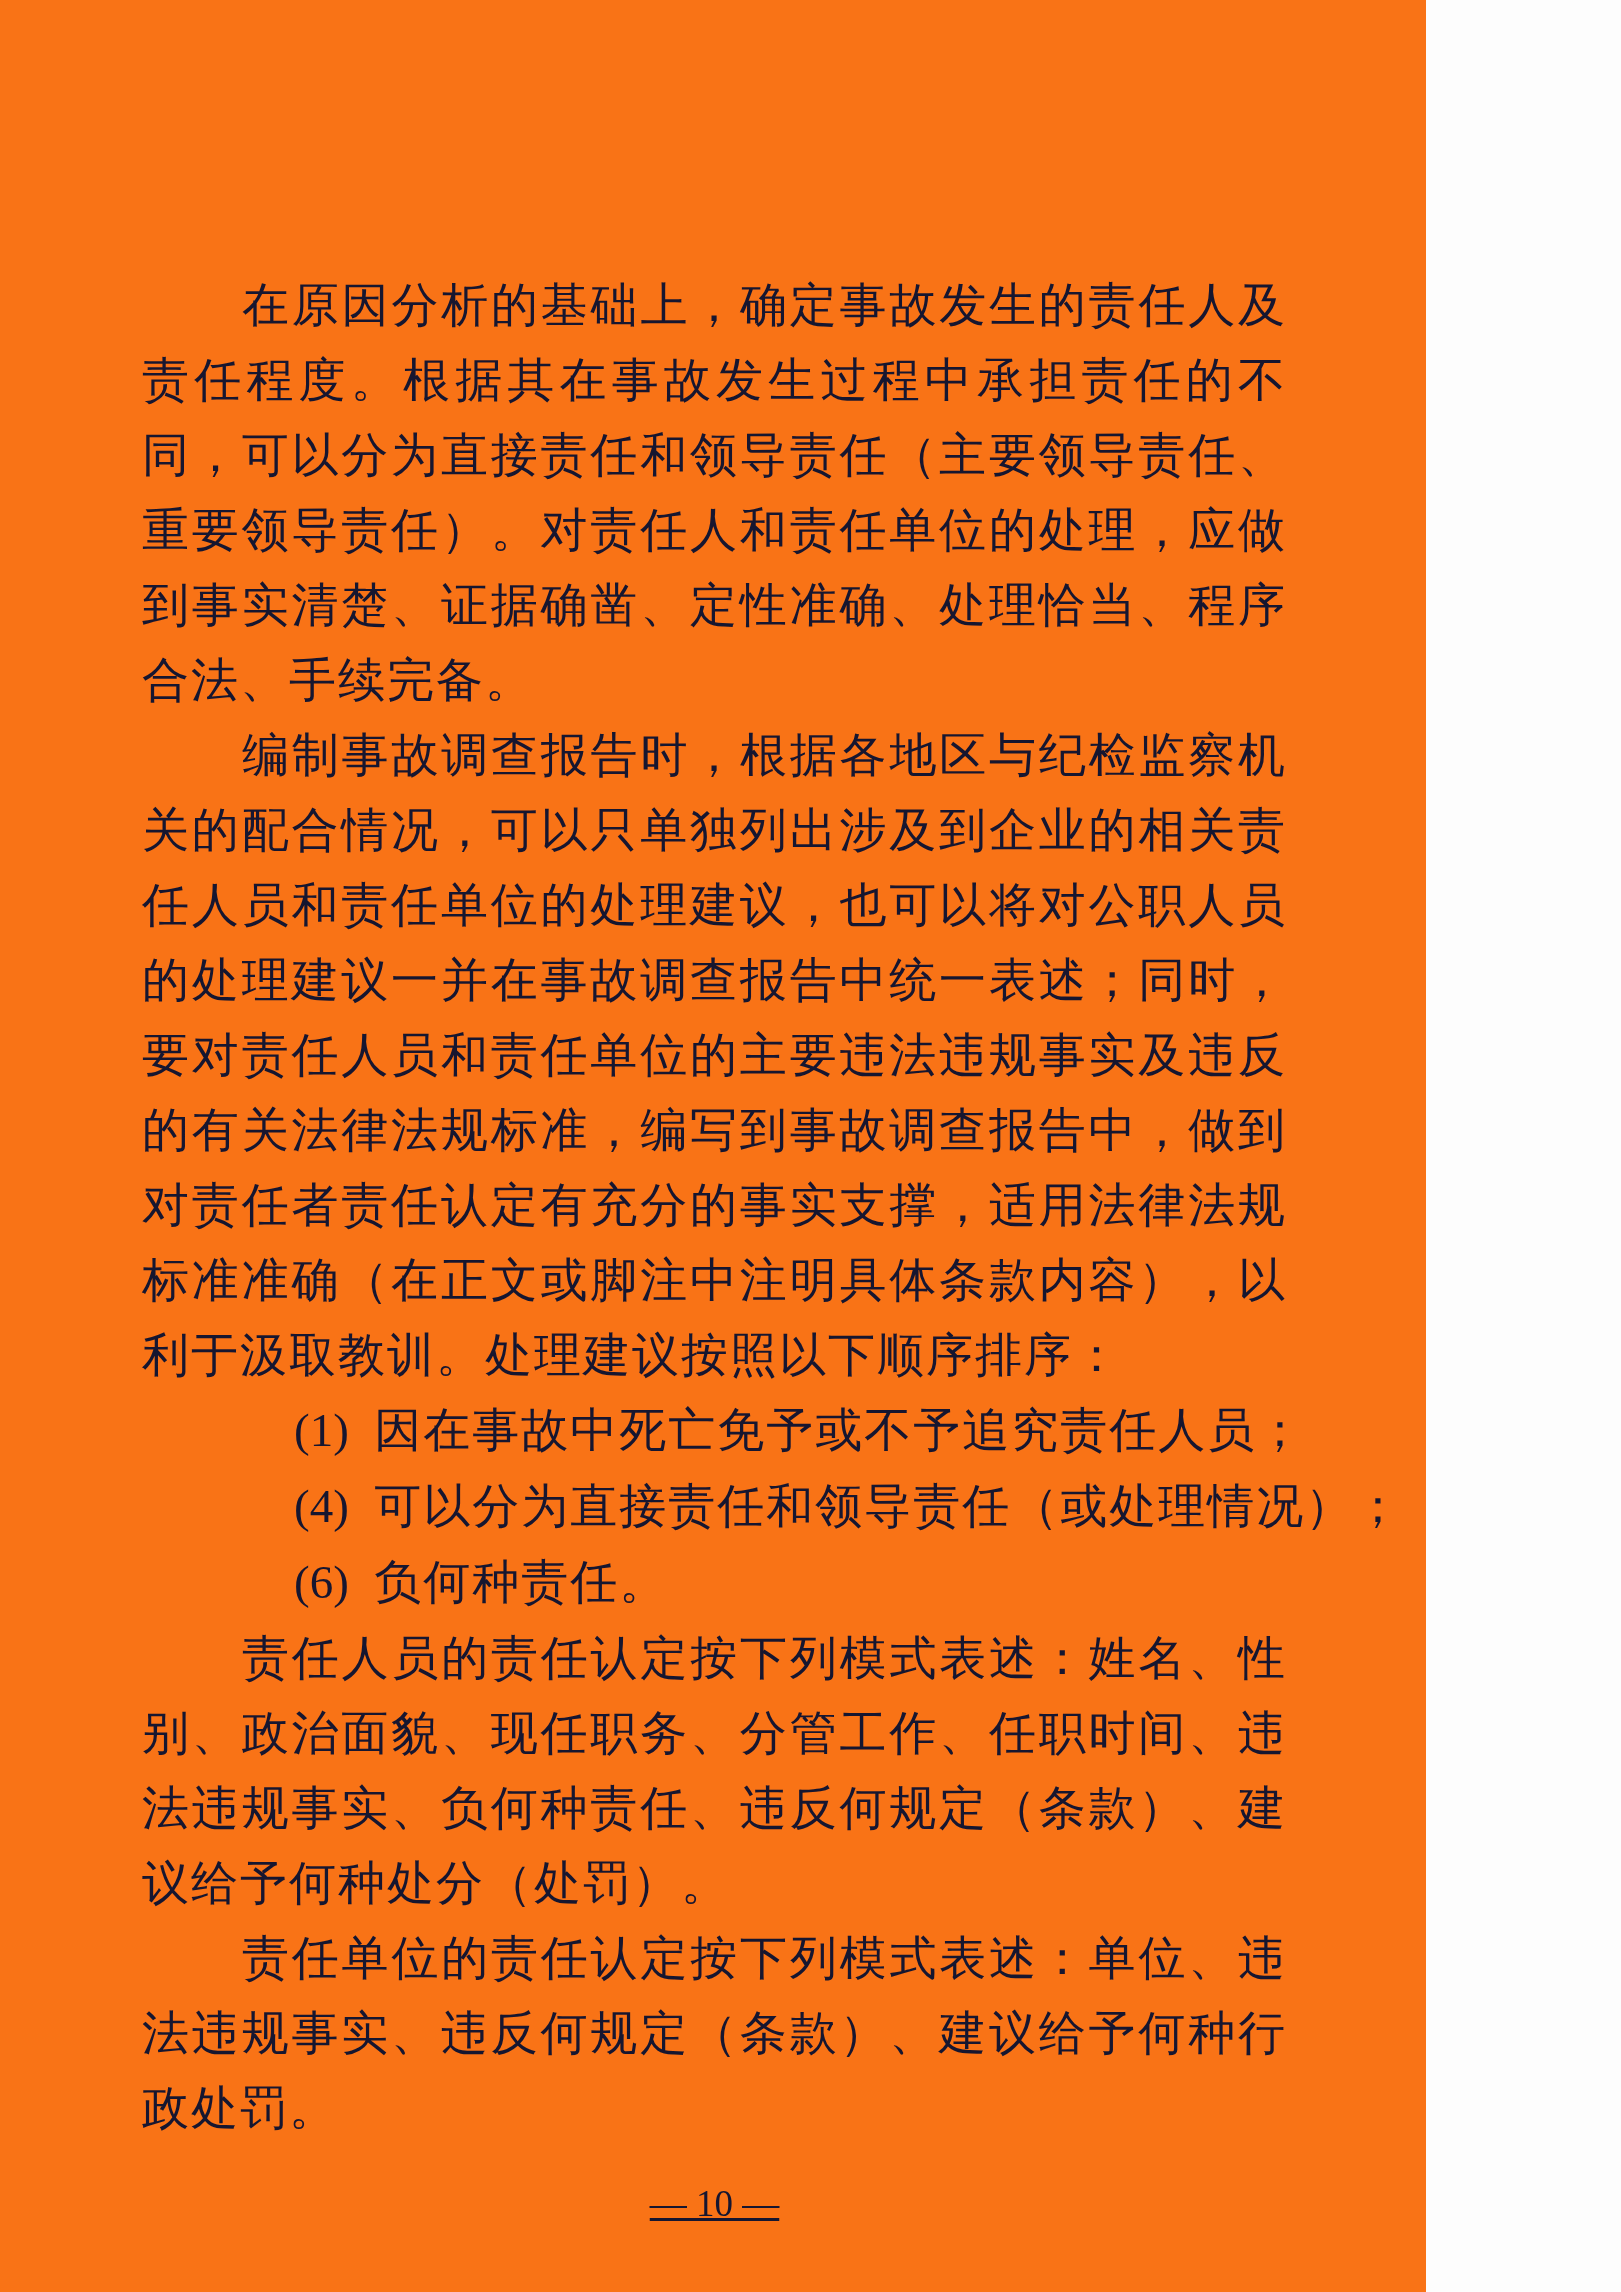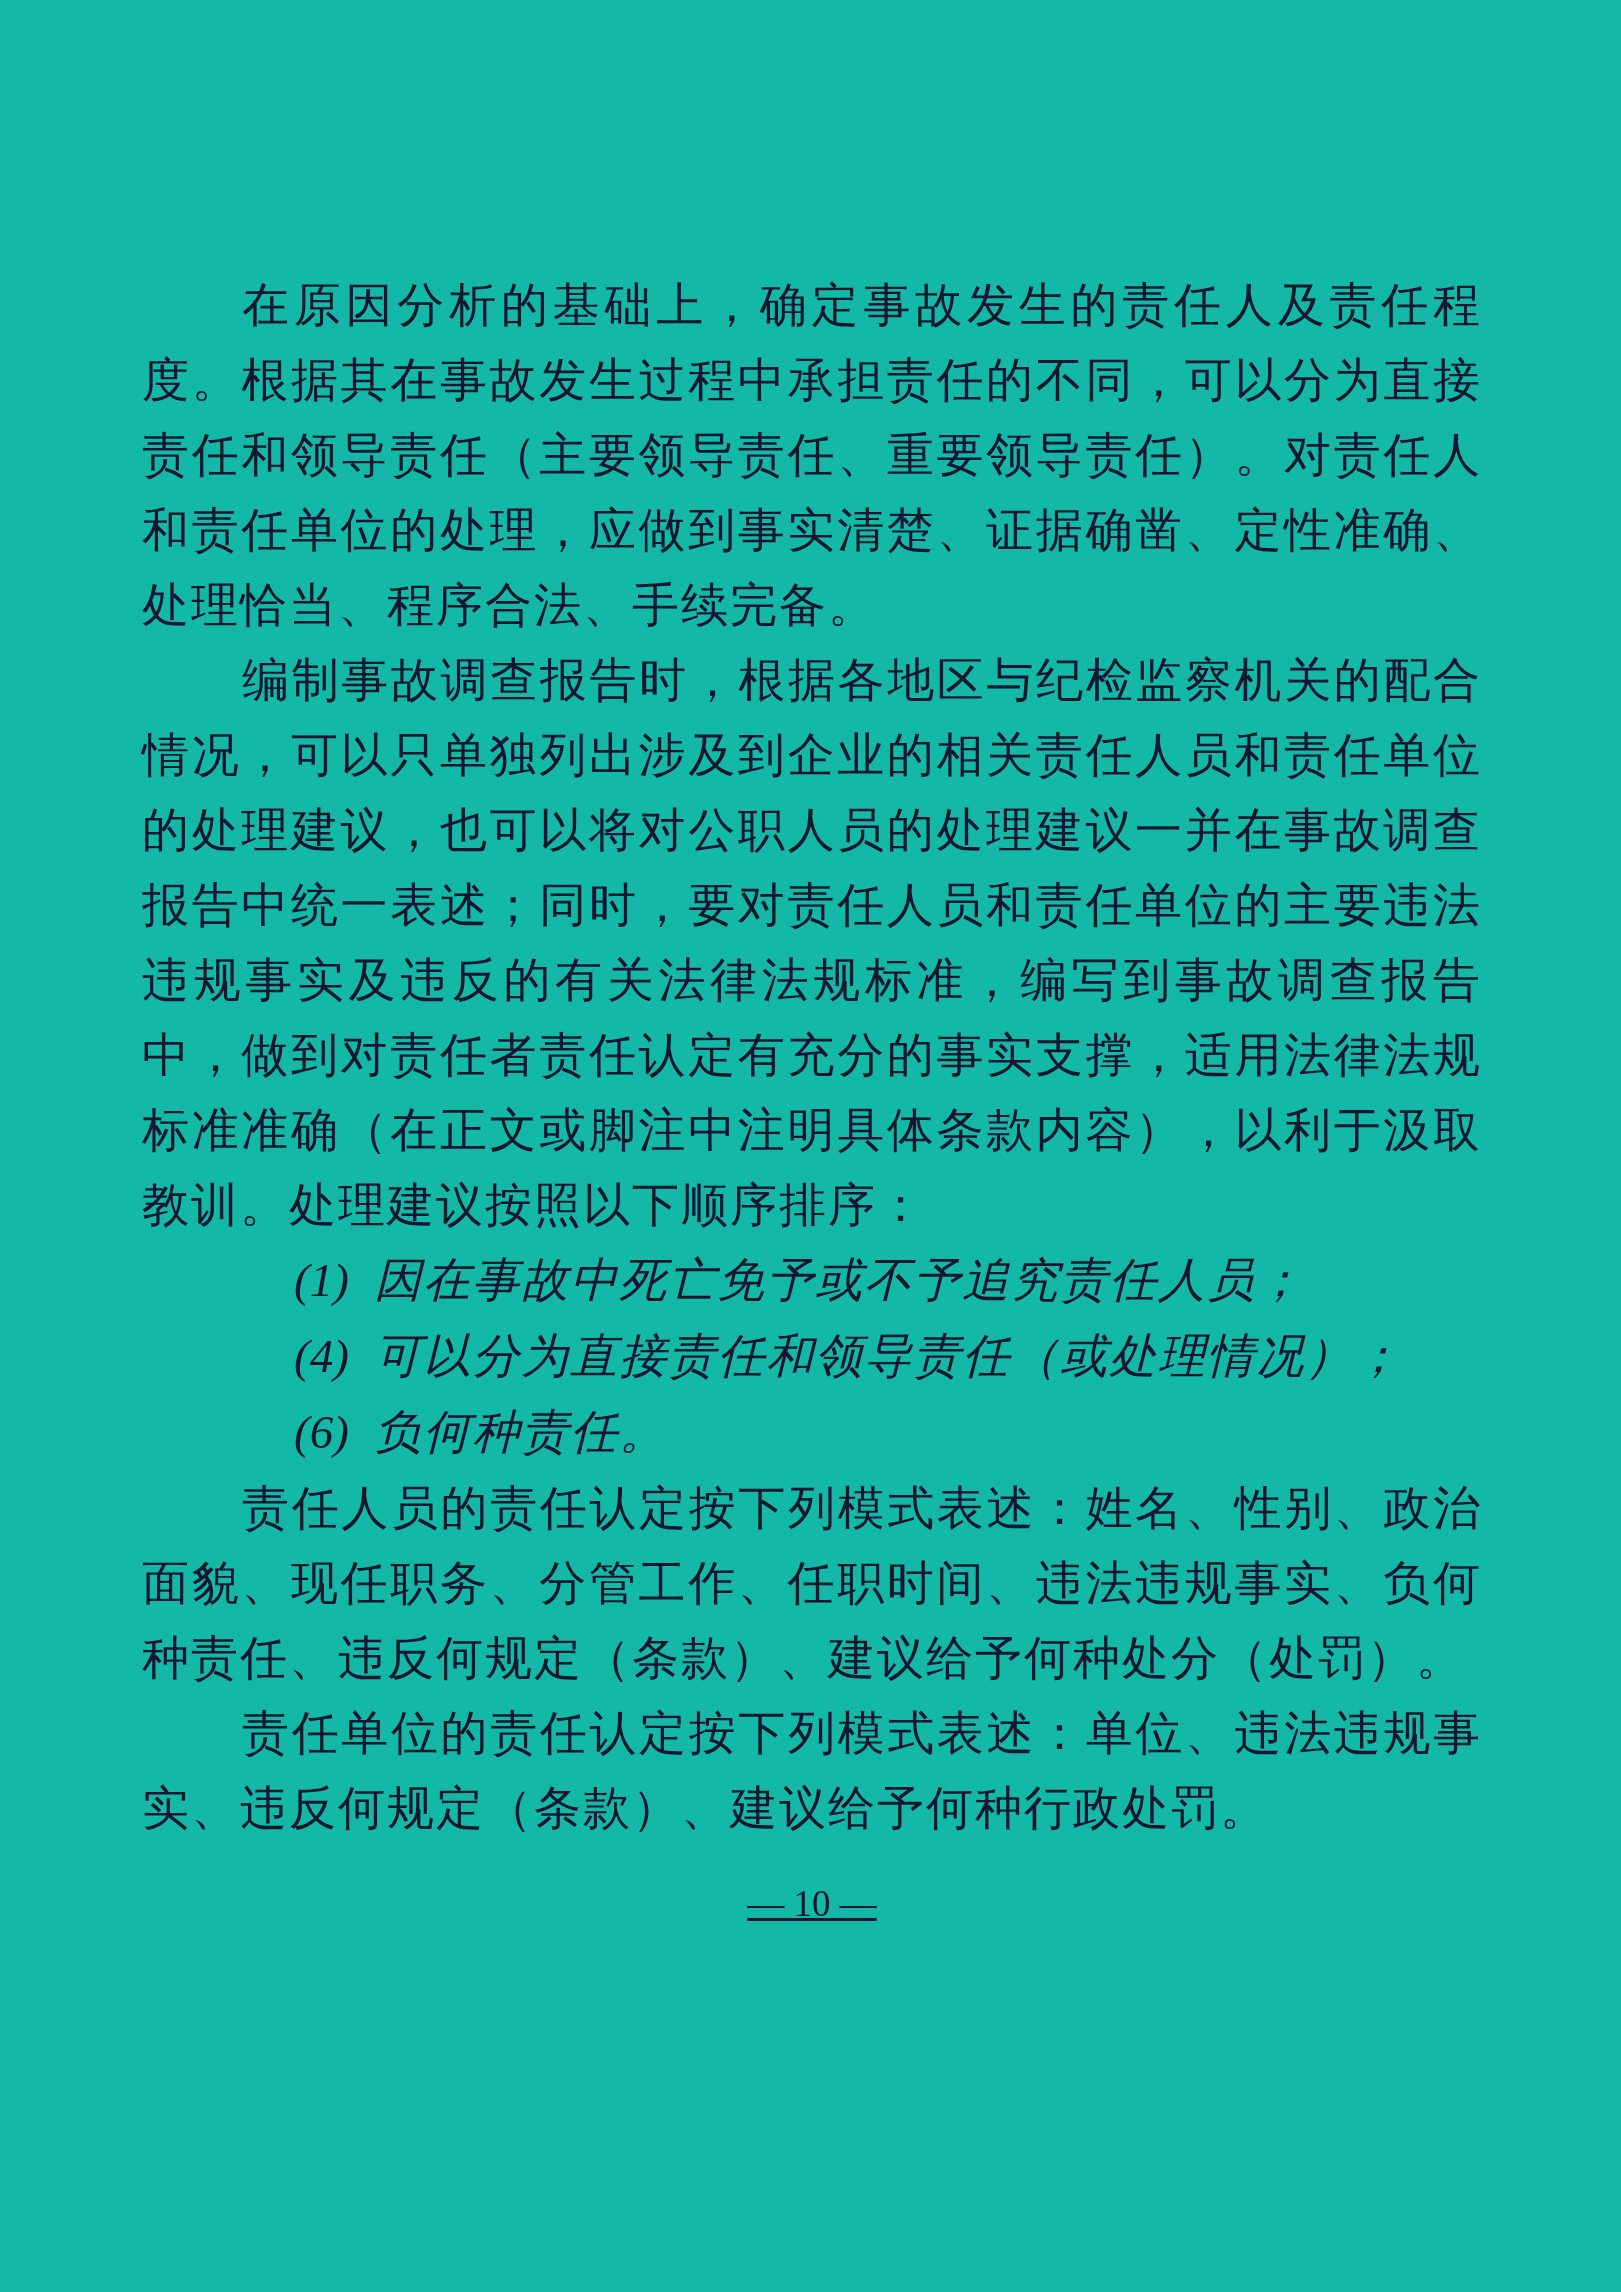--- a/index.html
+++ b/index.html
@@ -2,41 +2,40 @@
 <html lang="zh"><head>
 <meta charset="utf-8">
 <style>
   html, body {
     margin: 0;
     padding: 0;
     background: #fdfdfd;
   }
   .page {
     position: relative;
-    width: 1621px;
+    width: 1426px;
     height: 2293px;
     box-sizing: border-box;
     padding: 267px 139px 0 142px;
-    background: #14b8a6;
+    background: #f97316;
     color: #161630;
     font-family: "Liberation Sans", "DejaVu Sans", sans-serif;
     font-size: 47px;
     line-height: 75px;
     letter-spacing: 2px;
     overflow: hidden;
   }
   .para {
     margin: 0;
     text-indent: 100px;
     text-align: justify;
     text-justify: inter-ideograph;
   }
   .list {
     margin: 0;
-    font-style: italic;
   }
   .list-item {
     padding-left: 152px;
     white-space: nowrap;
   }
   .marker {
     display: inline-block;
     letter-spacing: 0;
     margin-right: 25.5px;
     font-family: "Liberation Serif", "DejaVu Serif", serif;

